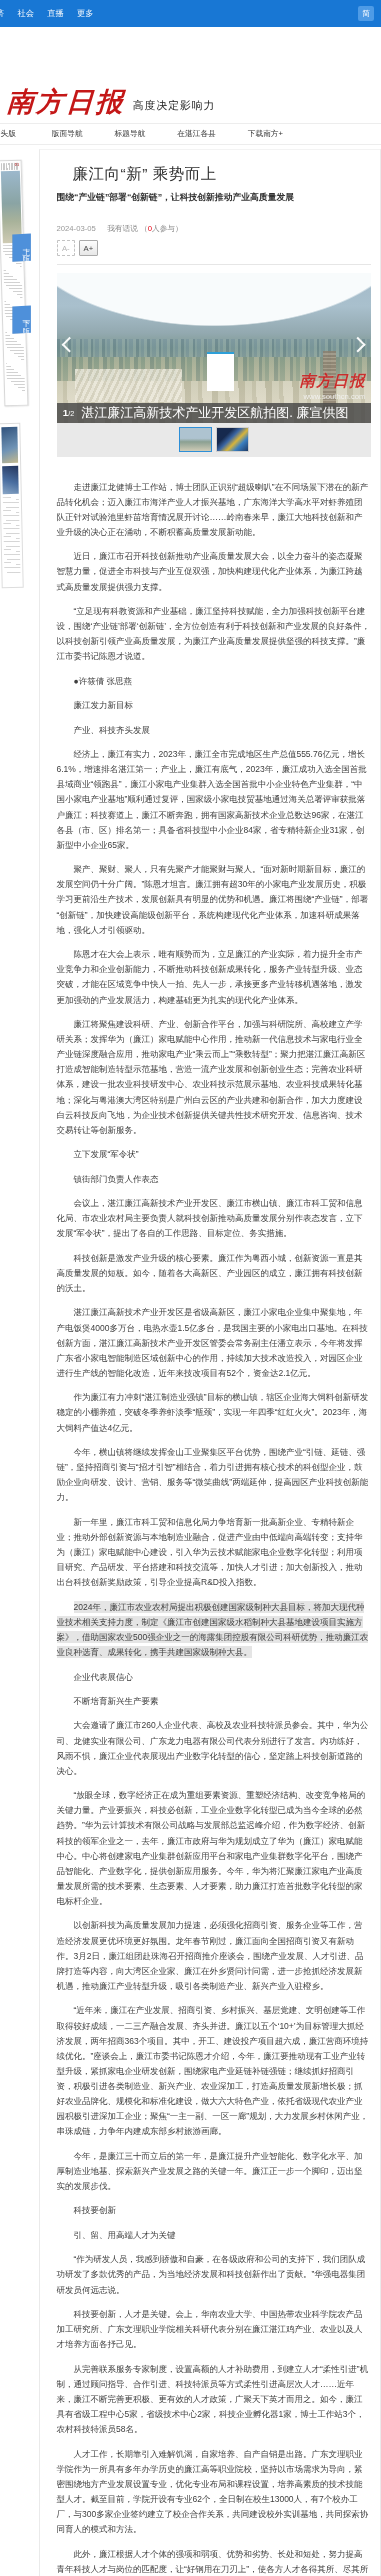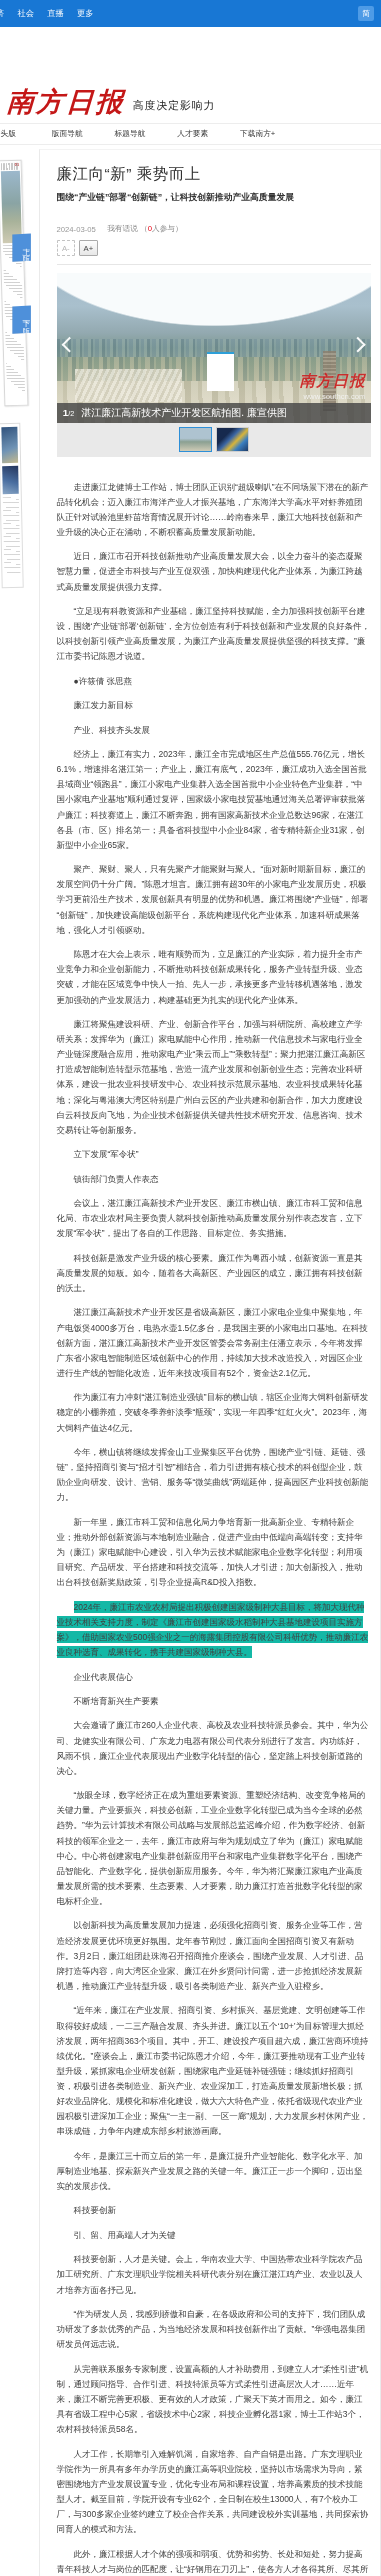--- a/index.html
+++ b/index.html
@@ -42,23 +42,23 @@
   .paper2 .lines { height:77px; margin:0 2.1px; background:repeating-linear-gradient(180deg,#bbb 0 0.5px,transparent 0.5px 2.6px); opacity:.6; }
   .vtab { position:absolute; left:12.4px; width:18.5px; padding:8.2px 0 9.3px; background:#4e90da; color:#fff;
           writing-mode:vertical-rl; text-orientation:upright; letter-spacing:3.6px; font-size:7.7px; text-align:center;
           cursor:pointer; clip-path:polygon(0 3.5%,100% 0,100% 96.5%,0 100%); box-shadow:0 1px 1.5px rgba(0,0,0,.2); }
   .vtab-prev { top:76px; }
   .vtab-next { top:148px; }
 
   .card { margin-left:39px; background:#fff; border-left:0.5px solid #eaeaea; border-right:0.5px solid #eaeaea;
           border-top:0.5px solid #f3f3f3; border-bottom:0.5px solid #eaeaea; padding:13.4px 9.3px 17.5px 16.5px; }
 
-  .article-title { font-size:15.5px; font-weight:400; color:#2f2f2f; letter-spacing:0.5px; margin-bottom:7.2px; }
+  .article-title { font-size:15.5px; font-weight:400; color:#2f2f2f; letter-spacing:0.5px; margin-bottom:7.2px;margin-left:16px; }
   .article-subtitle { font-size:8.8px; font-weight:bold; color:#333; margin-bottom:20.6px; }
-  .meta-row { font-size:7.7px; color:#999; display:flex; align-items:center; gap:11.3px; }
+  .meta-row { font-size:7.7px; color:#999; display:flex; gap:11.3px; }
   .meta-link { color:#888; cursor:pointer; }
   .count-red { color:#e60012; }
   .font-btns { margin-top:5.2px; display:flex; gap:4.1px; }
   .font-btn { width:18.5px; height:16.5px; font-size:7.7px; text-align:center; line-height:15.5px; cursor:pointer; border-radius:1px; }
   .font-btn.minus { border:0.5px dashed #c3c3c3; color:#b5b5b5; background:#fff; }
   .font-btn.plus  { border:0.5px solid #aaa; color:#444; background:linear-gradient(#fdfdfd,#e7e7e7); }
   .rule { border:none; border-top:0.5px solid #e6e6e6; margin:8.2px 0 7.2px; }
 
   
   .carousel { position:relative; }
@@ -81,32 +81,32 @@
   .arrow-left  { left:7.2px;  transform:rotate(-45deg); }
   .arrow-right { right:7.2px; transform:rotate(135deg); }
   .watermark { position:absolute; right:5.2px; bottom:21.6px; text-align:right; opacity:.9; }
   .wm-title { font-family:"DejaVu Serif","Liberation Serif",serif; font-style:italic; font-weight:bold;
               color:#c22; font-size:15.5px; letter-spacing:1px; text-shadow:0 0 1px rgba(255,255,255,.5); }
   .wm-url { color:#f4f4f4; font-weight:normal; font-size:7.7px; }
   .caption-bar { position:absolute; left:0; right:0; bottom:0; height:19.6px; background:rgba(70,70,70,.82);
                  color:#fff; display:flex; align-items:center; padding:0 6.2px; gap:7.2px; }
   .cap-index { font-size:9.8px; font-weight:bold;text-align:right; }
   .cap-total { font-size:7.2px; font-weight:normal; }
-  .cap-text { font-size:10px; }
+  .cap-text { font-size:13px; }
   .thumb-strip { background:#e9e9e9; height:34px; display:flex; justify-content:center; align-items:center; gap:4.1px; }
   .thumb { width:33px; height:25px; cursor:pointer; }
   .thumb-1 { border:1px solid #2d8fd8; background:linear-gradient(180deg,#aec3d0 0 45%,#8ba092 60%,#cfcbb6 100%); }
   .thumb-2 { border:0.5px solid #cfcfcf; background:linear-gradient(135deg,#16294e 0 30%,#3c67a5 45%,#d8b53a 60%,#3a7fc1 75%,#1d3a66 100%); }
 
   
   .article-body { margin-top:23px; font-size:8.5px; color:#404040; line-height:1.78; }
   .article-body p { text-indent:2em; margin:0 0 9.3px; }
   .article-body p.author { }
   .article-body p.sub { color:#3a3a3a; }
-  .hl { background:#14b8a6; padding:1px 0; box-decoration-break:clone;text-align:center; -webkit-box-decoration-break:clone; }
+  .hl { background:#e5e5e5; padding:1px 0; box-decoration-break:clone;text-align:center; -webkit-box-decoration-break:clone; }
 </style>
 </head>
 <body>
 
 <div class="page">
 
   <div class="topbar">
     <div class="topbar-items">
       <span class="topbar-item">济</span>
       <span class="topbar-item">社会</span>
@@ -118,21 +118,21 @@
 
   <div class="masthead">
     <div class="logo">南方日报</div>
     <div class="slogan">高度决定影响力</div>
   </div>
 
   <div class="subnav">
     <span class="subnav-item cut">回头版</span>
     <span class="subnav-item">版面导航</span>
     <span class="subnav-item">标题导航</span>
-    <span class="subnav-item">人才要素</span>
+    <span class="subnav-item">在湛江各县</span>
     <span class="subnav-item">下载南方+</span>
   </div>
 
   <div class="layout">
 
     <div class="rail">
       <div class="paper">
         <span class="paper-label">01</span>
         <div class="paper-head"></div>
         <div class="paper-photo"></div>
@@ -214,22 +214,22 @@
           <p class="para highlight"><span class="hl">2024年，廉江市农业农村局提出积极创建国家级制种大县目标，将加大现代种业技术相关支持力度，制定《廉江市创建国家级水稻制种大县基地建设项目实施方案》，借助国家农业500强企业之一的海露集团控股有限公司科研优势，推动廉江农业良种选育、成果转化，携手共建国家级制种大县。</span></p>
           <p class="para sub">企业代表展信心</p>
           <p class="para sub">不断培育新兴生产要素</p>
           <p class="para p">大会邀请了廉江市260人企业代表、高校及农业科技特派员参会。其中，华为公司、龙健实业有限公司、广东龙力电器有限公司代表分别进行了发言。内功练好，风雨不惧，廉江企业代表展现出产业数字化转型的信心，坚定踏上科技创新道路的决心。</p>
           <p class="para p">“放眼全球，数字经济正在成为重组要素资源、重塑经济结构、改变竞争格局的关键力量。产业要振兴，科技必创新，工业企业数字化转型已成为当今全球的必然趋势。”华为云计算技术有限公司战略与发展部总监迟峰介绍，作为数字经济、创新科技的领军企业之一，去年，廉江市政府与华为规划成立了华为（廉江）家电赋能中心。中心将创建家电产业集群创新应用平台和家电产业集群数字化平台，围绕产品智能化、产业数字化，提供创新应用服务。今年，华为将汇聚廉江家电产业高质量发展所需的技术要素、生态要素、人才要素，助力廉江打造首批数字化转型的家电标杆企业。</p>
           <p class="para p">以创新科技为高质量发展加力提速，必须强化招商引资、服务企业等工作，营造经济发展更优环境更好氛围。龙年春节刚过，廉江面向全国招商引资又有新动作。3月2日，廉江组团赴珠海召开招商推介座谈会，围绕产业发展、人才引进、品牌打造等内容，向大湾区企业家、廉江在外乡贤问计问需，进一步抢抓经济发展新机遇，推动廉江产业转型升级，吸引各类制造产业、新兴产业入驻橙乡。</p>
           <p class="para p">“近年来，廉江在产业发展、招商引资、乡村振兴、基层党建、文明创建等工作取得较好成绩，一二三产融合发展、齐头并进。廉江以五个‘10+’为目标管理大抓经济发展，两年招商363个项目。其中，开工、建设投产项目超六成，廉江营商环境持续优化。”座谈会上，廉江市委书记陈恩才介绍，今年，廉江要推动现有工业产业转型升级，紧抓家电企业研发创新，围绕家电产业延链补链强链；继续抓好招商引资，积极引进各类制造业、新兴产业、农业深加工，打造高质量发展新增长极；抓好农业品牌化、规模化和标准化建设，做大六大特色产业，依托省级现代农业产业园积极引进深加工企业；聚焦“一主一副、一区一廊”规划，大力发展乡村休闲产业，串珠成链，力争年内建成东部乡村旅游画廊。</p>
           <p class="para p">今年，是廉江三十而立后的第一年，是廉江提升产业智能化、数字化水平、加厚制造业地基、探索新兴产业发展之路的关键一年。廉江正一步一个脚印，迈出坚实的发展步伐。</p>
           <p class="para sub">科技要创新</p>
           <p class="para sub">引、留、用高端人才为关键</p>
+          <p class="para p">“作为研发人员，我感到骄傲和自豪，在各级政府和公司的支持下，我们团队成功研发了多款优秀的产品，为当地经济发展和科技创新作出了贡献。”华强电器集团研发员何远志说。</p>
           <p class="para p">科技要创新，人才是关键。会上，华南农业大学、中国热带农业科学院农产品加工研究所、广东文理职业学院相关科研代表分别在廉江湛江鸡产业、农业以及人才培养方面各抒己见。</p>
-          <p class="para p">“作为研发人员，我感到骄傲和自豪，在各级政府和公司的支持下，我们团队成功研发了多款优秀的产品，为当地经济发展和科技创新作出了贡献。”华强电器集团研发员何远志说。</p>
           <p class="para p">从完善联系服务专家制度，设置高额的人才补助费用，到建立人才“柔性引进”机制，通过顾问指导、合作引进、科技特派员等方式柔性引进高层次人才……近年来，廉江不断完善更积极、更有效的人才政策，广聚天下英才而用之。如今，廉江具有省级工程中心5家，省级技术中心2家，科技企业孵化器1家，博士工作站3个，农村科技特派员58名。</p>
           <p class="para p">人才工作，长期靠引入难解饥渴，自家培养、自产自销是出路。广东文理职业学院作为一所具有多年办学历史的廉江高等职业院校，坚持以市场需求为导向，紧密围绕地方产业发展设置专业，优化专业布局和课程设置，培养高素质的技术技能型人才。截至目前，学院开设有专业62个，全日制在校生13000人，有7个校办工厂，与300多家企业签约建立了校企合作关系，共同建设校外实训基地，共同探索协同育人的模式和方法。</p>
           <p class="para p">此外，廉江根据人才个体的强项和弱项、优势和劣势、长处和短处，努力提高青年科技人才与岗位的匹配度，让“好钢用在刀刃上”，使各方人才各得其所、尽其所长。</p>
         </div>
 
     </div>
   </div>
 
 </div>
 

